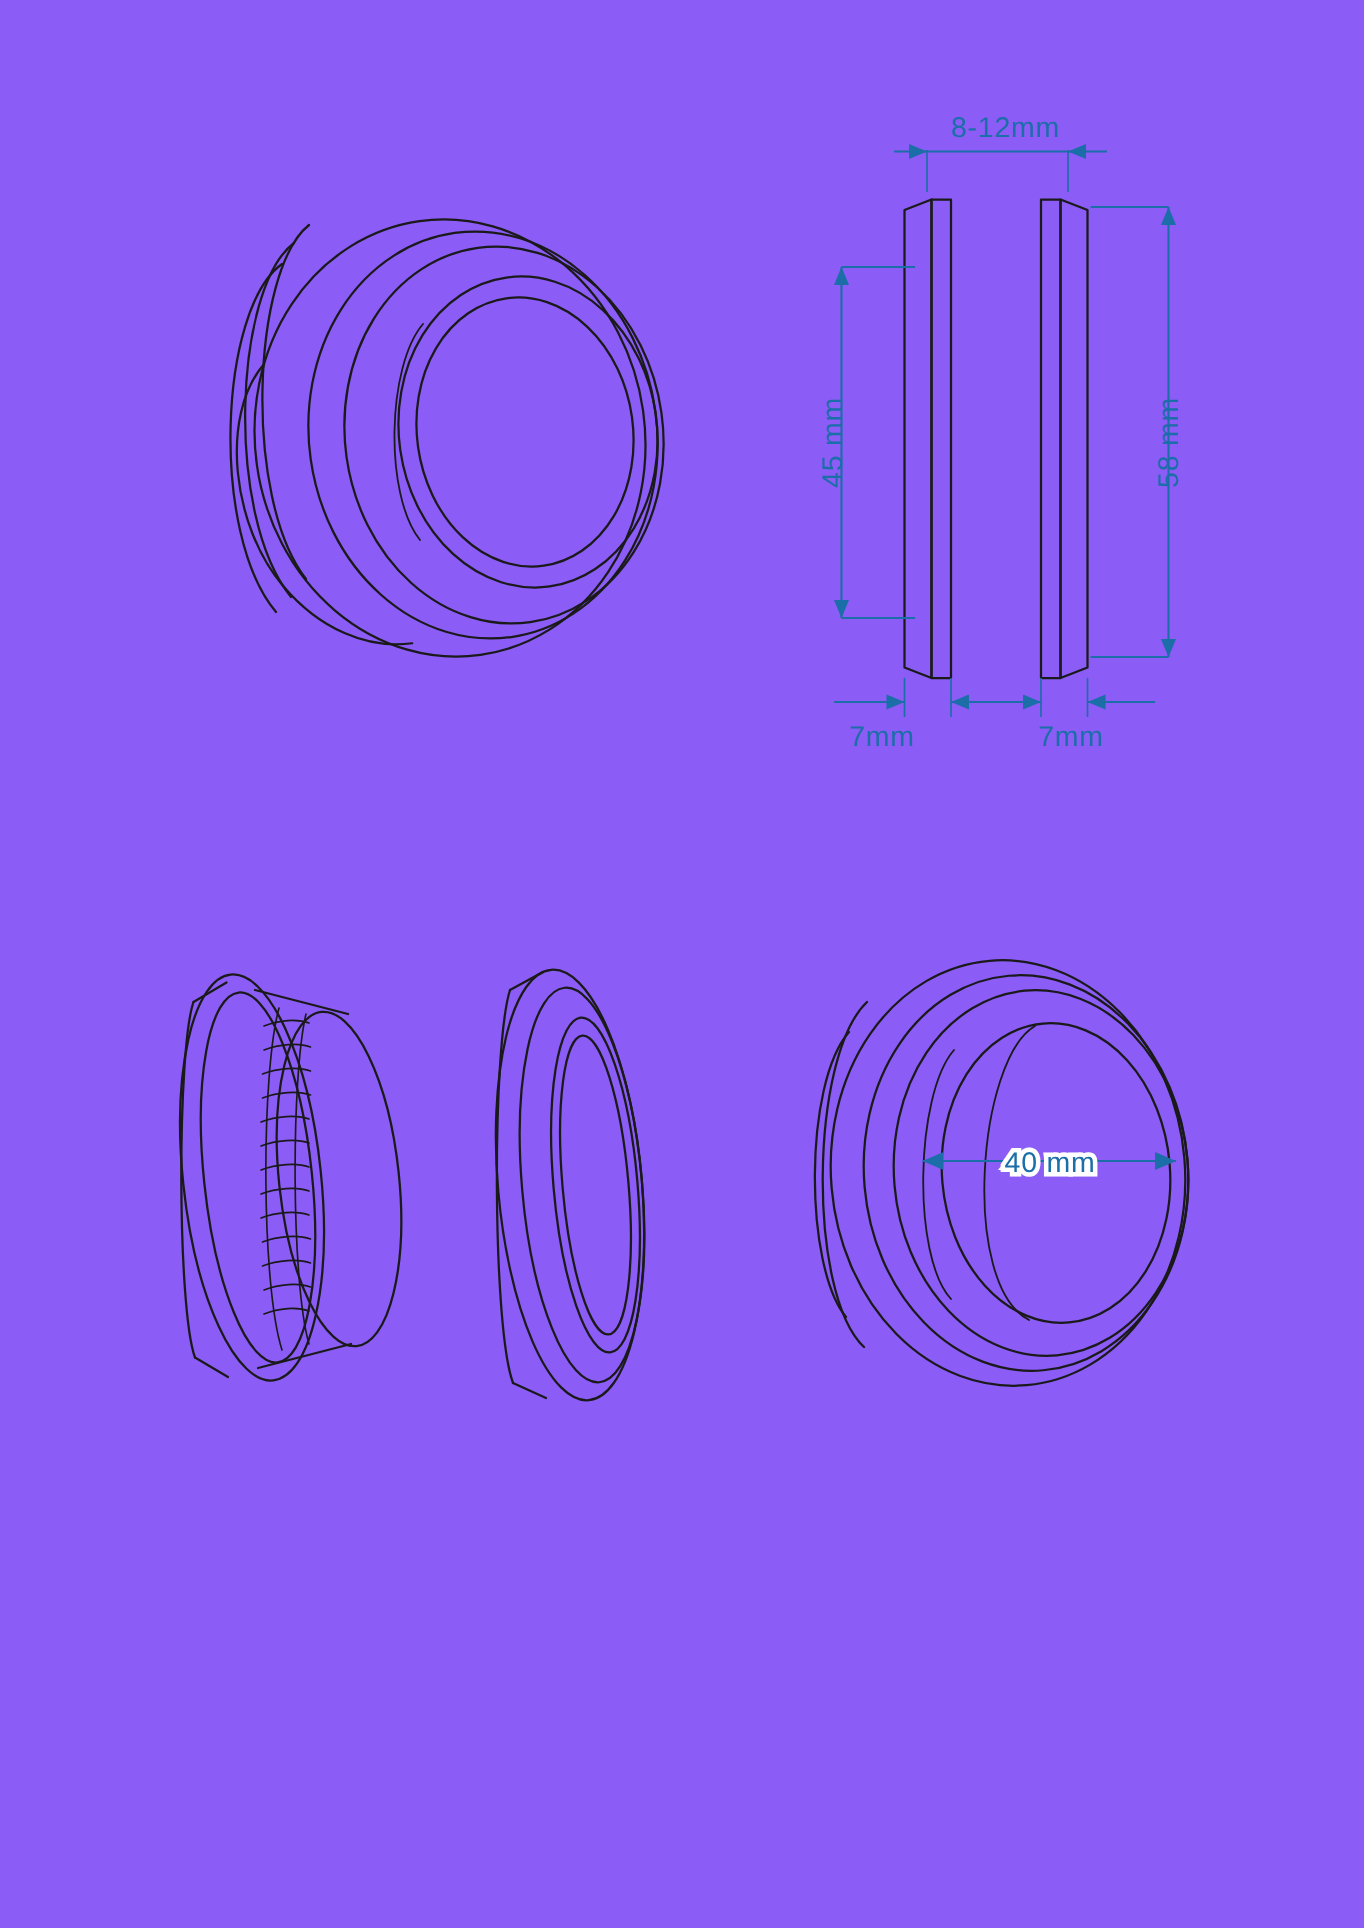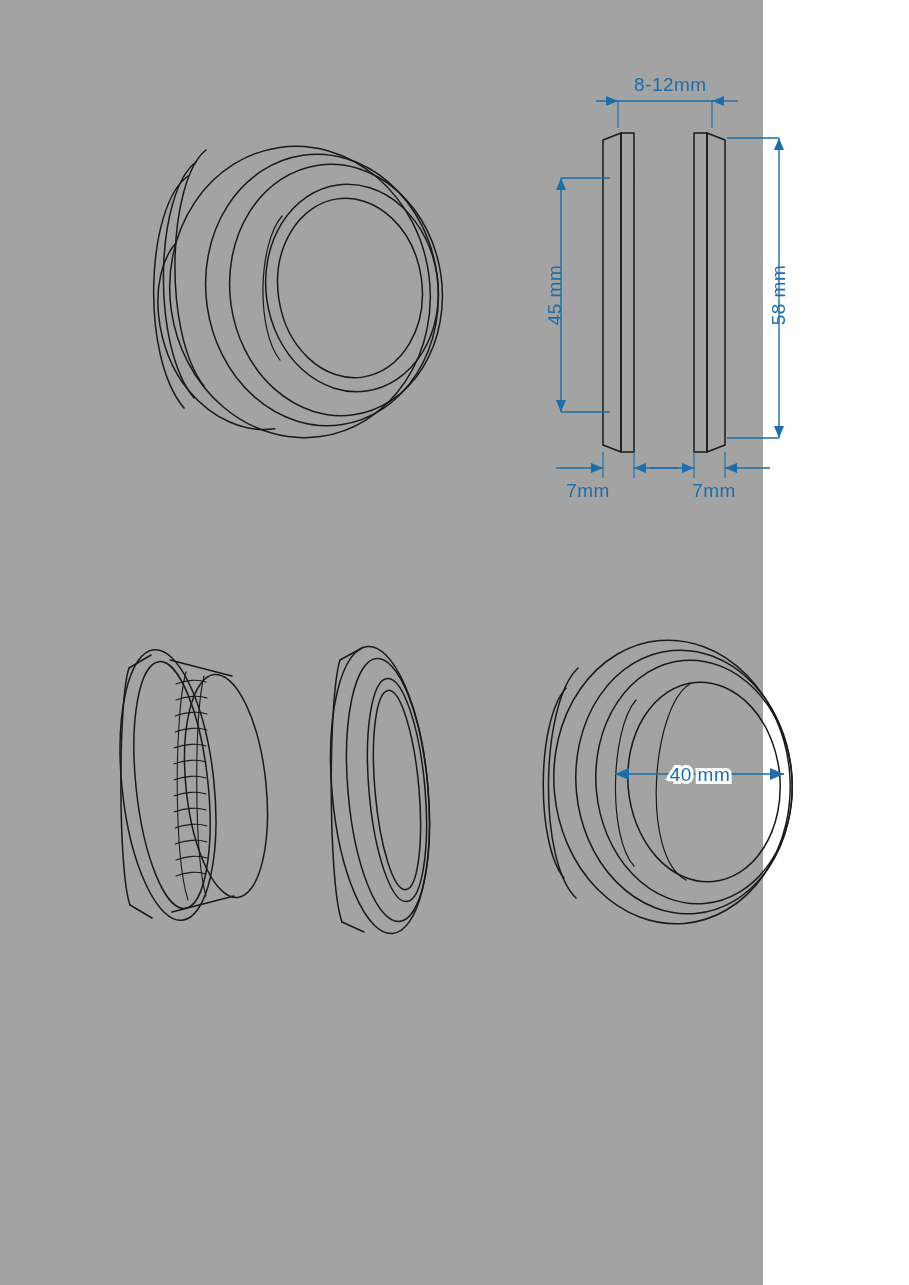--- a/index.html
+++ b/index.html
@@ -8,24 +8,23 @@
     background: #ffffff;
   }
   body {
     width: 909px;
     height: 1285px;
     font-family: "Liberation Sans", sans-serif;
     overflow: hidden;
   }
   #sheet {
     position: relative;
-    width: 719px;
+    width: 909px;
     height: 1285px;
-    background: #a3a3a3;
-    padding-left: 44px;
+    background: #8b5cf6;
   }
   svg.drawing {
     position: absolute;
     left: 0;
     top: 0;
     width: 909px;
     height: 1285px;
     display: block;
   }
   .part-line {

